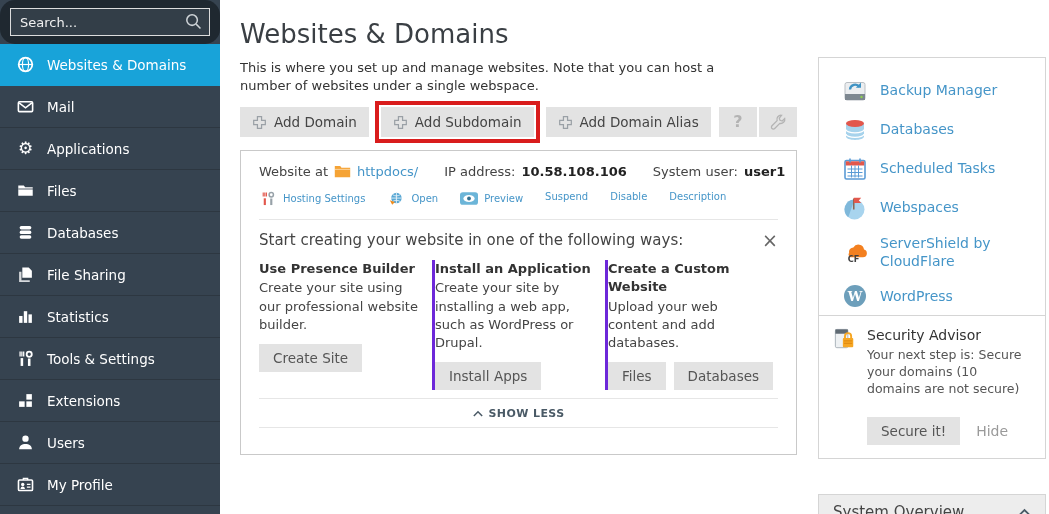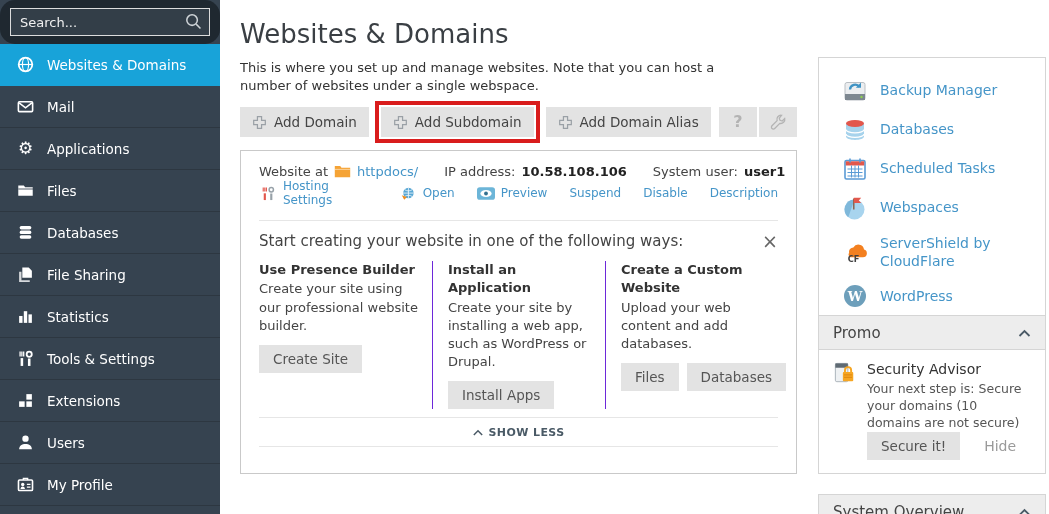--- a/index.html
+++ b/index.html
@@ -41,29 +41,29 @@
 
   .domain-card{margin-top:13px;border:1px solid #c9c9c9;background:#fff;}
   .card-header{background:#0f73a4;height:46px;display:flex;align-items:center;
        padding:0 20px;color:#fff;font-size:23px;}
   .card-body{padding:13px 18px 0;}
   .info-row{display:flex;gap:26px;font-size:13px;color:#444;align-items:center;white-space:nowrap;}
   .info-seg{display:inline-flex;align-items:center;gap:6px;}
   .info-strong{font-weight:bold;color:#222;}
   .fold-ic{width:17px;height:13px;}
   a.lnk{color:#4595c8;text-decoration:none;cursor:pointer;}
-  .actions-row{margin-top:0;display:flex;gap:22px;font-size:12px;align-items:center;}
+  .actions-row{margin-top:12px;display:flex;gap:22px;font-size:10px;align-items:flex-start;}
   .action{display:inline-flex;align-items:center;gap:6px;color:#4595c8;cursor:pointer;}
   .act-ic{width:18px;height:15px;}
   .divider{border-top:1px solid #e6e6e6;margin-top:13px;}
   .banner-title-row{display:flex;align-items:flex-start;padding-top:11px;font-size:15px;color:#444;}
   .close-btn{margin-left:auto;cursor:pointer;width:20px;text-align:right;}
   .columns{display:flex;margin-top:9px;}
   .gs-col{width:33.33%;box-sizing:border-box;padding-right:14px;}
-  .gs-col + .gs-col{border-left:1px solid #6d28d9;padding-left:15px;}
+  .gs-col + .gs-col{border-left:3px solid #6d28d9;}
   .col-h{font-weight:bold;font-size:13px;color:#333;line-height:1.4;}
   .col-t{font-size:13px;color:#444;line-height:1.4;margin-top:1px;}
   .col-btns{margin-top:10px;display:flex;gap:8px;}
   .gray-btn{background:#e3e3e3;padding:6px 14px;font-size:13.5px;color:#555;cursor:pointer;
        display:inline-block;white-space:nowrap;}
   .show-less{border-top:1px solid #e6e6e6;margin-top:8px;text-align:center;padding:8px 0 7px;
        font-size:11px;font-weight:bold;color:#4a5a66;letter-spacing:.4px;cursor:pointer;
        display:flex;align-items:center;justify-content:center;gap:6px;}
   .sl-ic{width:10px;height:7px;}
   .ql-row{border-top:1px solid #e6e6e6;display:flex;padding:12px 0 14px;}
@@ -75,21 +75,21 @@
        font-size:14px;color:#4595c8;line-height:1.3;cursor:pointer;}
   .tool-ic{width:26px;height:26px;}
   .promo-panel{top:315px;}
   .p-head{background:#ededed;height:33px;display:flex;align-items:center;padding:0 14px;
        font-size:15px;color:#444;border-bottom:1px solid #d5d5d5;cursor:pointer;}
   .p-chevron{margin-left:auto;width:13px;height:8px;}
   .p-body{padding:11px 12px 13px;display:flex;gap:9px;}
   .adv-ic{width:27px;height:25px;}
   .adv-title{font-size:14px;color:#333;}
   .adv-text{font-size:12.5px;color:#555;line-height:1.35;margin-top:4px;}
-  .adv-btn-row{margin-top:0;display:flex;align-items:center;gap:24px;}
+  .adv-btn-row{margin-top:19px;display:flex;align-items:center;gap:16px;}
   .hide-lnk{color:#9a9a9a;font-size:14px;cursor:pointer;}
   .partial-panel{top:494px;border-bottom:none;}
 </style>
 </head>
 <body>
 
 <div class="sidebar">
   <div class="search-wrap">
     <input class="search-input" type="text" placeholder="Search..." style="">
     <span class="search-ic ic-slot" id="search-icon-slot">
@@ -432,28 +432,20 @@
         <svg viewBox="0 0 26 26">
           <circle cx="13" cy="13" r="11" fill="#6d9fbb"></circle>
           <text x="13" y="17.8" text-anchor="middle" font-size="13" font-weight="bold" fill="#fff" font-family="DejaVu Serif,serif">W</text>
         </svg>
       </span>
     <span>WordPress</span>
   </div>
   </div>
 
 <div class="rpanel promo-panel">
-  <div class="p-head">
-    <span>Promo</span>
-    <span class="p-chevron ic-slot" id="promo-chevron-slot">
-        <svg viewBox="0 0 12 8">
-          <path d="M1 7l5-5 5 5" fill="none" stroke="#4a5a66" stroke-width="1.8"></path>
-        </svg>
-      </span>
-  </div>
   <div class="p-body">
     <span class="adv-ic ic-slot" id="advisor-icon-slot">
         <svg viewBox="0 0 27 26">
           <rect x="4" y="2.5" width="13" height="19" rx="1.5" fill="#eef1f3" stroke="#aab2b9"></rect>
           <rect x="4" y="2.5" width="13" height="4.5" fill="#5f6a73"></rect>
           <path d="M14 11.5V9.6a3.2 3.2 0 0 1 6.4 0v1.9" fill="none" stroke="#f6a623" stroke-width="2"></path>
           <rect x="11.8" y="11.5" width="10.8" height="9.5" rx="1" fill="#f6a623"></rect>
           <path d="M13 14.5h8.4M13 17h8.4" stroke="#e28c12" stroke-width="1.4"></path>
         </svg>
       </span>

